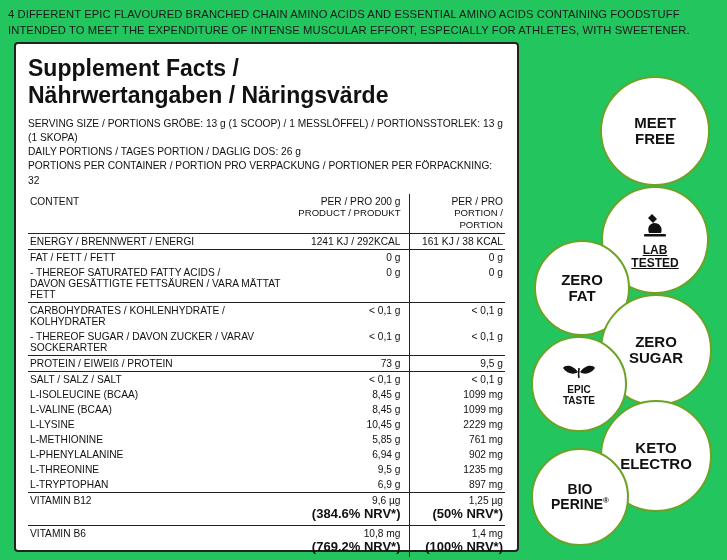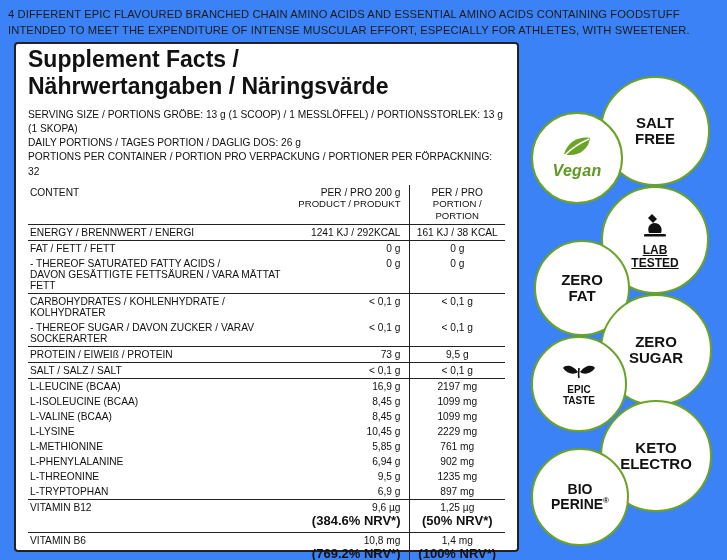--- a/index.html
+++ b/index.html
@@ -6,21 +6,21 @@
   html, body {
     margin: 0; padding: 0;
     background: #ffffff;
     font-family: "Liberation Sans", sans-serif;
   }
   #page {
     position: relative;
     width: 727px;
     height: 560px;
     overflow: hidden;
-    background: #3b82f6;
+    background: #22c55e;
   }
 
   
   .top-desc {
     position: absolute;
     left: 8px;
     top: 6px;
     width: 705px;
     font-size: 11.2px;
     line-height: 1.45;
@@ -33,21 +33,21 @@
   
   .panel {
     position: absolute;
     left: 14px;
     top: 42px;
     width: 505px;
     height: 510px;
     border: 2px solid #222;
     border-radius: 4px;
     background: #fff;
-    padding: 0 12px 0 12px;
+    padding: 9px 12px 0 12px;
   }
   .panel-title {
     font-size: 23px;
     font-weight: bold;
     line-height: 1.18;
     color: #111;
     margin: 2px 0 8px 0;
   }
   .serving-lines {
     font-size: 10.2px;
@@ -62,21 +62,21 @@
     border-collapse: collapse;
     font-size: 10.2px;
     color: #111;
   }
   table.nutri th, table.nutri td {
     padding: 2px 2px;
     vertical-align: top;
   }
   .col-name  { text-align: left; }
   .col-mid   { text-align: right; width: 120px; padding-right: 8px !important; }
-  .col-right { text-align: center; width: 96px; padding-right: 2px !important; }
+  .col-right { text-align: right; width: 96px; padding-right: 2px !important; }
 
   thead th {
     font-weight: normal;
     font-size: 10.2px;
     padding-bottom: 1px;
   }
   thead th .sub {
     display: block;
     font-size: 9.6px;
     line-height: 1.25;
@@ -201,25 +201,20 @@
           <tr class="rule-top">
             <td class="col-name name-cell">PROTEIN / EIWEIß / PROTEIN</td>
             <td class="col-mid">73 g</td>
             <td class="col-right">9,5 g</td>
           </tr>
           <tr class="rule-top">
             <td class="col-name name-cell">SALT / SALZ / SALT</td>
             <td class="col-mid">&lt; 0,1 g</td>
             <td class="col-right">&lt; 0,1 g</td>
           </tr>
-          <tr class="rule-top">
-            <td class="col-name name-cell">L-LEUCINE (BCAA)</td>
-            <td class="col-mid">16,9 g</td>
-            <td class="col-right">2197 mg</td>
-          </tr>
           <tr>
             <td class="col-name name-cell">L-ISOLEUCINE (BCAA)</td>
             <td class="col-mid">8,45 g</td>
             <td class="col-right">1099 mg</td>
           </tr>
           <tr>
             <td class="col-name name-cell">L-VALINE (BCAA)</td>
             <td class="col-mid">8,45 g</td>
             <td class="col-right">1099 mg</td>
           </tr>
@@ -256,33 +251,24 @@
           <tr class="rule-top tall">
             <td class="col-name name-cell">VITAMIN B6</td>
             <td class="col-mid"><span>10,8 mg</span><span class="nrv">(769.2% NRV*)</span></td>
             <td class="col-right"><span>1,4 mg</span><span class="nrv">(100% NRV*)</span></td>
           </tr>
         </tbody>
     </table>
   </div>
 
   <div class="badge" id="badge-color-free">
-    <span class="l1">SALT</span>
+    <span class="l1">MEET</span>
     <span class="l2">FREE</span>
   </div>
 
-  <div class="badge" id="badge-vegan">
-    <span class="leaf-ic">
-      <svg width="30" height="22" viewBox="0 0 30 22">
-        <path d="M2 18 C6 4, 20 0, 28 2 C27 12, 18 20, 6 19 Z" fill="#6aa325"></path>
-        <path d="M3 19 C10 12, 20 6, 27 3" stroke="#fff" stroke-width="1.4" fill="none"></path>
-      </svg>
-    </span>
-    <span class="vegan-word">Vegan</span>
-  </div>
 
   <div class="badge" id="badge-lab-tested">
     <span class="micro-ic">
       <svg width="30" height="28" viewBox="0 0 30 28">
         <path d="M12 3 L17 8 L13 12 L8 7 Z" fill="#111"></path>
         <path d="M14 12 C20 12, 23 17, 21 22 L9 22 C7 17, 9 13, 14 12 Z" fill="#111"></path>
         <rect x="4" y="23" width="22" height="2.6" rx="1.2" fill="#111"></rect>
       </svg>
     </span>
     <span class="l1">LAB</span>

